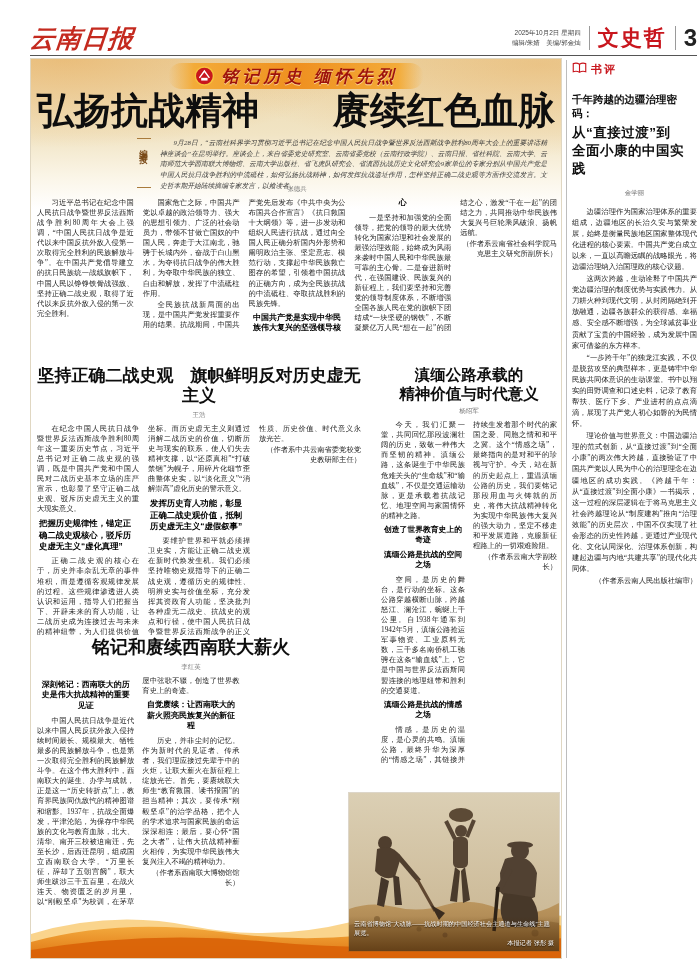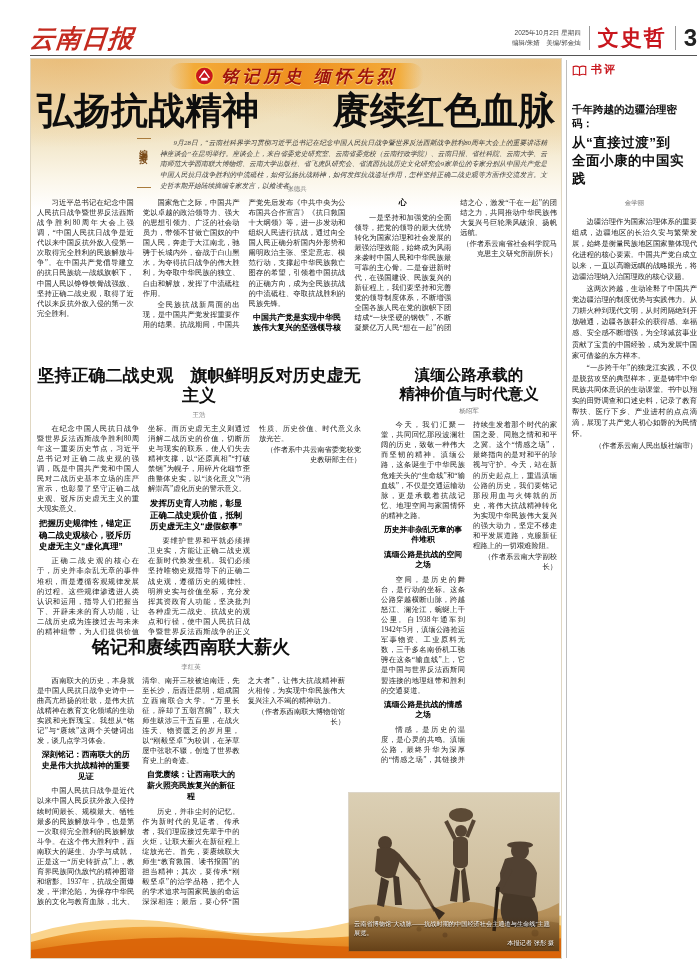--- a/index.html
+++ b/index.html
@@ -81,22 +81,22 @@
           font-size:6.2px; line-height:1.5; color:#fff;
           background:linear-gradient(transparent, rgba(70,35,0,.62));
           text-shadow:0 1px 1px rgba(0,0,0,.75); }
   .pcredit { display:block; text-align:right; }
 
   .wave { position:absolute; bottom:0; left:0; width:532px; height:58px; z-index:2; }
 
   
   .v-rule { position:absolute; left:566px; top:60px; width:1px; height:898px; background:#bdbdbd; }
   .sidebar { position:absolute; left:572px; top:62px; width:125px; height:897px; }
-  .sb-tag { display:flex; align-items:flex-end; gap:4px; color:#c8161d; font-weight:bold;
-            font-size:11px; letter-spacing:2px; margin-bottom:26px; }
+  .sb-tag { display:flex; align-items:flex-start; gap:4px; color:#c8161d; font-weight:bold;
+            font-size:11px; letter-spacing:2px; margin-bottom:16px; }
   .sb-t1 { font-size:10.5px; font-weight:900; color:#111; margin-bottom:3px; }
   .sb-t2 { font-size:13.5px; font-weight:700; color:#111; line-height:1.35; letter-spacing:.5px; }
   .sb-byline { text-align:center; font-size:6.5px; color:#777; margin:10px 0 8px; }
   .sb-body { font-family:"Liberation Serif",serif; font-size:7.3px; line-height:1.52;
              color:#222; text-align:justify; }
   .sb-body p { text-indent:2em; margin-bottom:1px; }
   .sb-body p.credit { text-indent:0; text-align:right; }
 </style>
 </head>
 <body>
@@ -163,34 +163,33 @@
     </section>
 
     <section class="a3">
       <h2>
         <span style="display:block;">滇缅公路承载的</span>
         <span style="display:block;">精神价值与时代意义</span>
       </h2>
       <div class="byline">杨绍军</div>
       <div class="abody">
           <p>今天，我们汇聚一堂，共同回忆那段波澜壮阔的历史，致敬一种伟大而坚韧的精神。滇缅公路，这条诞生于中华民族危难关头的“生命线”和“输血线”，不仅是交通运输动脉，更是承载着抗战记忆、地理空间与家国情怀的精神之路。</p>
-          <h4 class="sub">历史并非杂乱无章的事件堆积</h4>
+          <h4 class="sub">创造了世界教育史上的奇迹</h4>
           <h4 class="sub">滇缅公路是抗战的空间之场</h4>
           <p>空间，是历史的舞台，是行动的坐标。这条公路穿越横断山脉，跨越怒江、澜沧江，蜿蜒上千公里。自1938年通车到1942年5月，滇缅公路抢运军事物资、工业原料无数，三千多名南侨机工驰骋在这条“输血线”上，它是中国与世界反法西斯同盟连接的地理纽带和胜利的交通要道。</p>
           <h4 class="sub">滇缅公路是抗战的情感之场</h4>
           <p>情感，是历史的温度，是心灵的共鸣。滇缅公路，最终升华为深厚的“情感之场”，其链接并持续生发着那个时代的家国之爱、同胞之情和和平之冀。这个“情感之场”，最终指向的是对和平的珍视与守护。今天，站在新的历史起点上，重温滇缅公路的历史，我们要铭记那段用血与火铸就的历史，将伟大抗战精神转化为实现中华民族伟大复兴的强大动力，坚定不移走和平发展道路，克服新征程路上的一切艰难险阻。</p>
           <p class="credit">（作者系云南大学副校长）</p>
         </div>
     </section>
 
     <section class="a4">
       <h2>铭记和赓续西南联大薪火</h2>
       <div class="byline">李红英</div>
       <div class="abody">
-          <p>西南联大的历史，本身就是中国人民抗日战争史诗中一曲高亢昂扬的壮歌，是伟大抗战精神在教育文化领域的生动实践和光辉瑰宝。我想从“铭记”与“赓续”这两个关键词出发，谈几点学习体会。</p>
           <h4 class="sub">深刻铭记：西南联大的历史是伟大抗战精神的重要见证</h4>
           <p>中国人民抗日战争是近代以来中国人民反抗外敌入侵持续时间最长、规模最大、牺牲最多的民族解放斗争，也是第一次取得完全胜利的民族解放斗争。在这个伟大胜利中，西南联大的诞生、办学与成就，正是这一“历史转折点”上，教育界民族同仇敌忾的精神图谱和缩影。1937年，抗战全面爆发，平津沦陷，为保存中华民族的文化与教育血脉，北大、清华、南开三校被迫南迁，先至长沙，后西迁昆明，组成国立西南联合大学。“万里长征，辞却了五朝宫阙”，联大师生跋涉三千五百里，在战火连天、物资匮乏的岁月里，以“刚毅坚卓”为校训，在茅草屋中弦歌不辍，创造了世界教育史上的奇迹。</p>
           <h4 class="sub">自觉赓续：让西南联大的薪火照亮民族复兴的新征程</h4>
           <p>历史，并非尘封的记忆。作为新时代的见证者、传承者，我们理应接过先辈手中的火炬，让联大薪火在新征程上绽放光芒。首先，要赓续联大师生“教育救国、读书报国”的担当精神；其次，要传承“刚毅坚卓”的治学品格，把个人的学术追求与国家民族的命运深深相连；最后，要心怀“国之大者”，让伟大抗战精神薪火相传，为实现中华民族伟大复兴注入不竭的精神动力。</p>
           <p class="credit">（作者系西南联大博物馆馆长）</p>
         </div>
     </section>
 
     <figure class="photo">
       <svg width="210" height="158" viewBox="0 0 210 158">
@@ -272,17 +271,18 @@
       <span>书评</span>
     </div>
     <div class="sb-t1">千年跨越的边疆治理密码：</div>
     <div class="sb-t2">从“直接过渡”到</div>
     <div class="sb-t2">全面小康的中国实践</div>
     <div class="sb-byline">金学丽</div>
     <div class="sb-body">
         <p>边疆治理作为国家治理体系的重要组成，边疆地区的长治久安与繁荣发展，始终是衡量民族地区国家整体现代化进程的核心要素。中国共产党自成立以来，一直以高瞻远瞩的战略眼光，将边疆治理纳入治国理政的核心议题。</p>
         <p>这两次跨越，生动诠释了中国共产党边疆治理的制度优势与实践伟力。从刀耕火种到现代文明，从封闭隔绝到开放融通，边疆各族群众的获得感、幸福感、安全感不断增强，为全球减贫事业贡献了宝贵的中国经验，成为发展中国家可借鉴的东方样本。</p>
         <p>“一步跨千年”的独龙江实践，不仅是脱贫攻坚的典型样本，更是铸牢中华民族共同体意识的生动课堂。书中以翔实的田野调查和口述史料，记录了教育帮扶、医疗下乡、产业进村的点点滴滴，展现了共产党人初心如磐的为民情怀。</p>
+        <p>理论价值与世界意义：中国边疆治理的范式创新，从“直接过渡”到“全面小康”的两次伟大跨越，直接验证了中国共产党以人民为中心的治理理念在边疆地区的成功实践。《跨越千年：从“直接过渡”到全面小康》一书揭示，这一过程的深层逻辑在于将马克思主义社会跨越理论从“制度建构”推向“治理效能”的历史层次，中国不仅实现了社会形态的历史性跨越，更通过产业现代化、文化认同深化、治理体系创新，构建起边疆与内地“共建共享”的现代化共同体。</p>
         <p class="credit">（作者系云南人民出版社编审）</p>
       </div>
   </aside>
 
 </div>
 
 </body></html>

